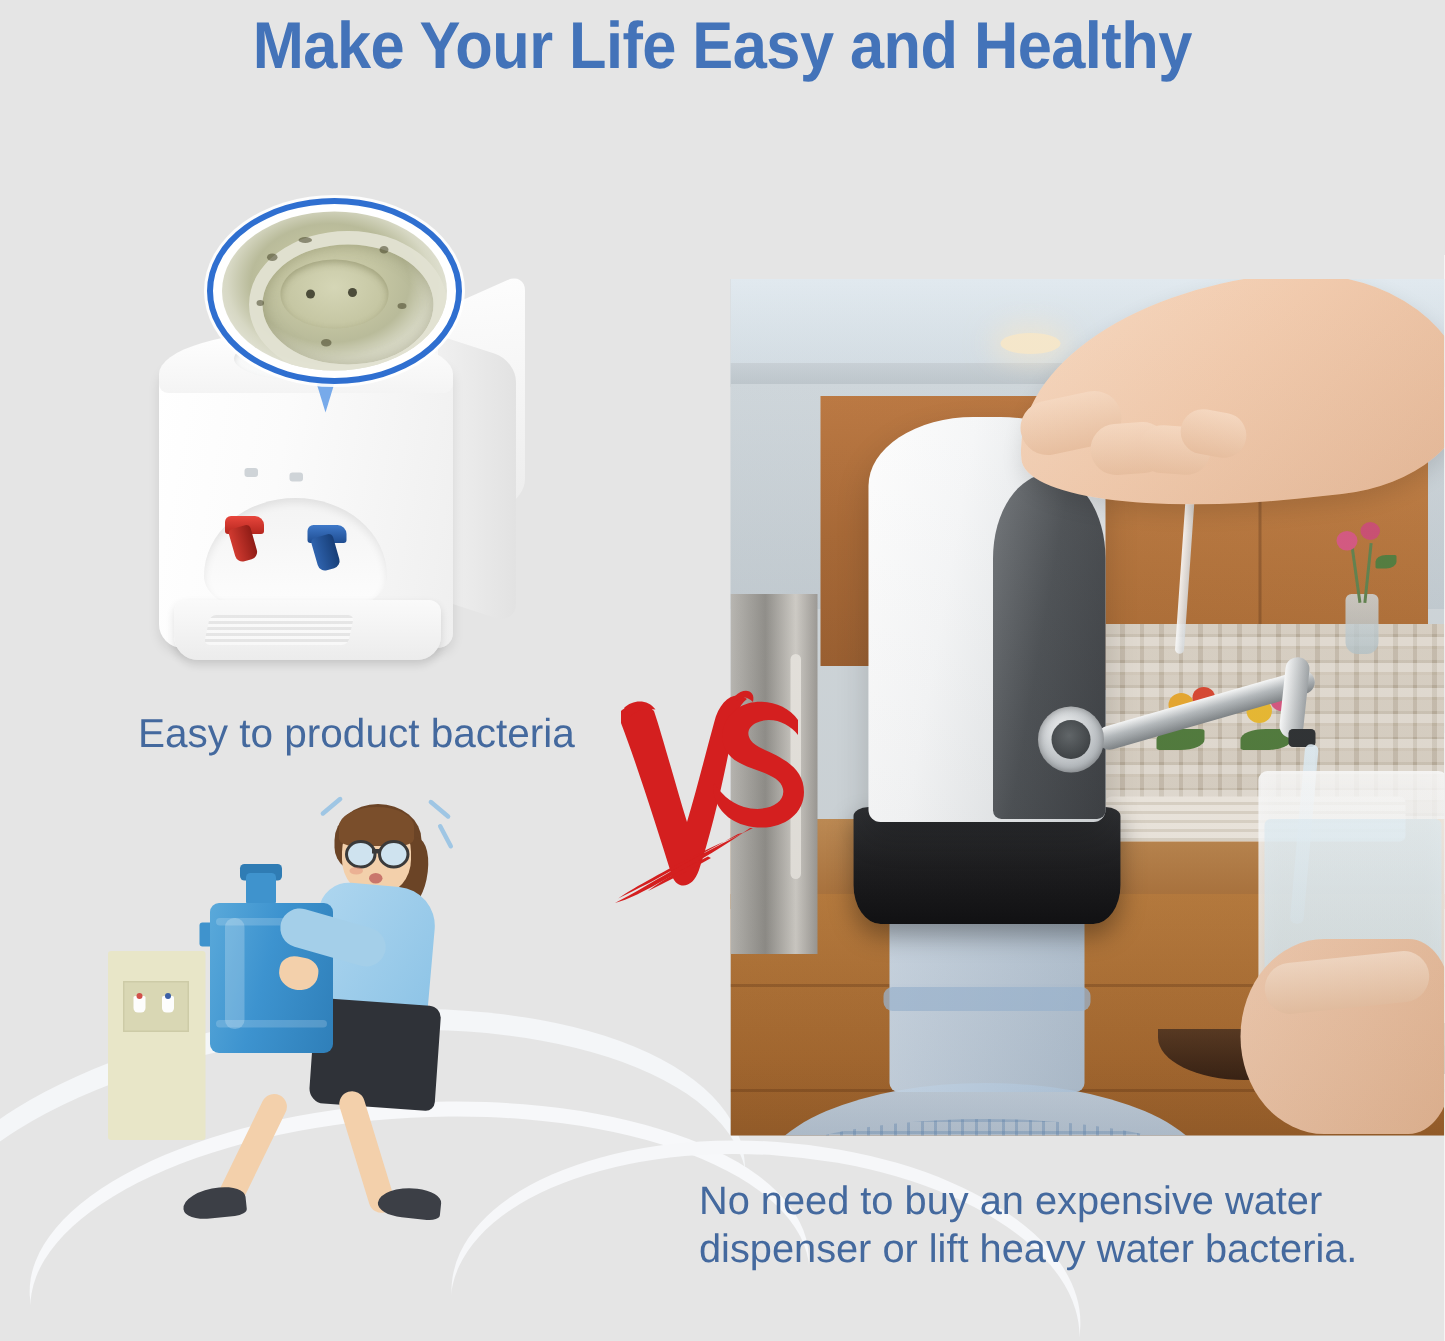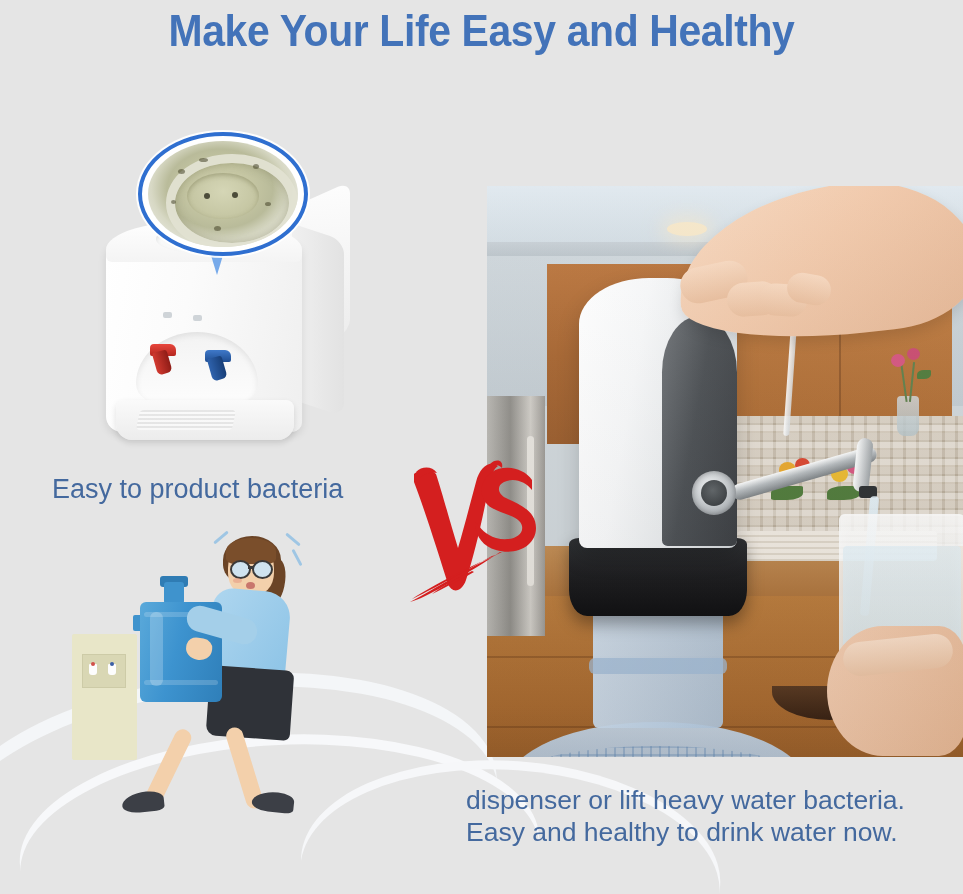--- a/index.html
+++ b/index.html
@@ -52,20 +52,21 @@
   }
 
   
   .caption{
     position:absolute;
     color:#44699e;
     font-size:27px;
     line-height:33px;
     font-weight:normal;
     white-space:nowrap;
+    margin-left:40px;
   }
   #cap-bacteria{left:52px;top:473px;}
   #cap-lift{left:118px;top:835px;}
 
   #desc{
     position:absolute;
     left:466px;top:784px;width:490px;
     color:#44699e;
     font-size:26.5px;
     line-height:32px;
@@ -695,17 +696,17 @@
 
     <div class="glass"></div>
     <div class="glass-water"></div>
     <div class="hand-glass"></div>
     <div class="thumb"></div>
 
     <div class="photo-shade"></div>
   </div>
 
   <div id="desc">
+    <span>No need to buy an expensive water</span>
     <span>dispenser or lift heavy water bacteria.</span>
-    <span>Easy and healthy to drink water now.</span>
   </div>
 
 </div>
 
 </body></html>

